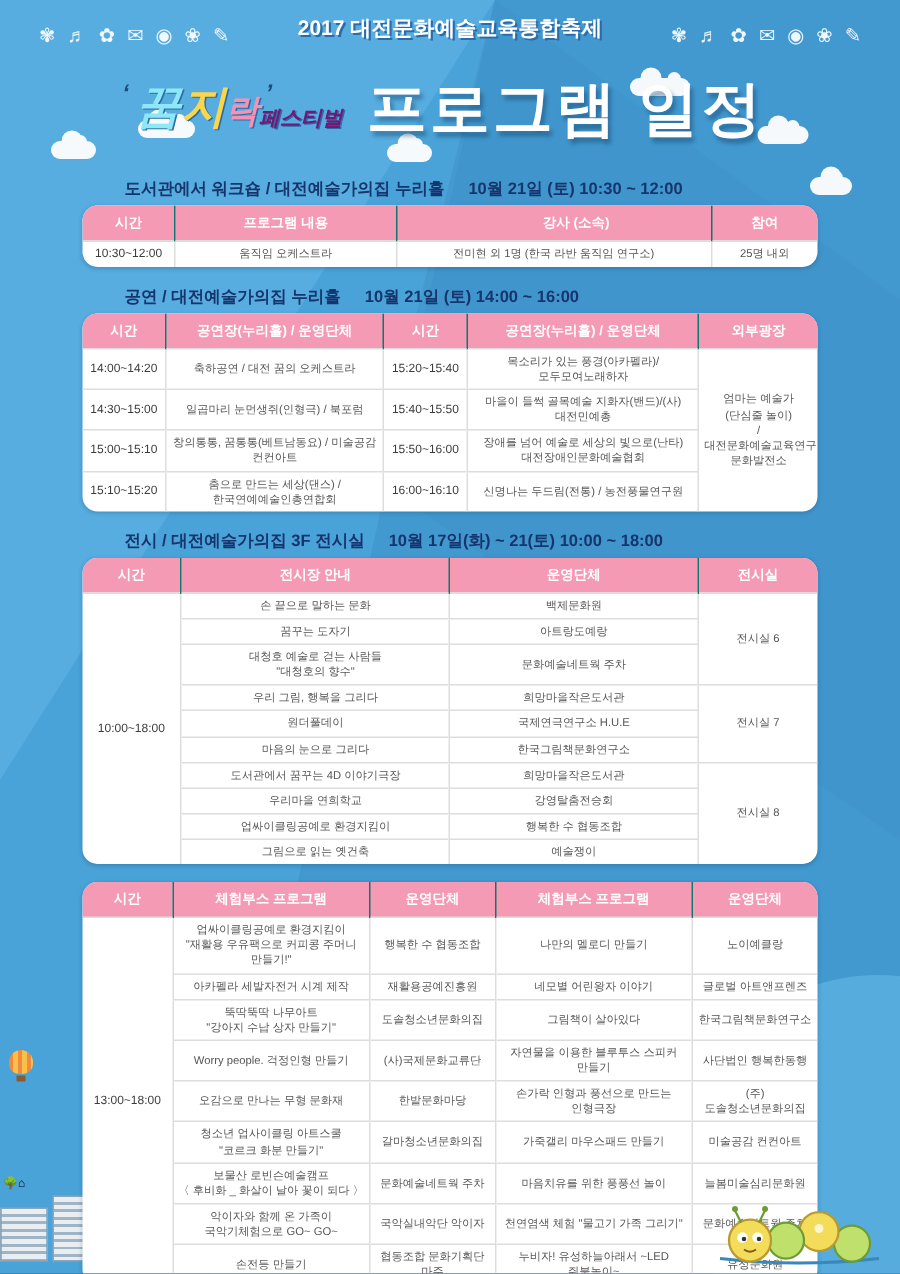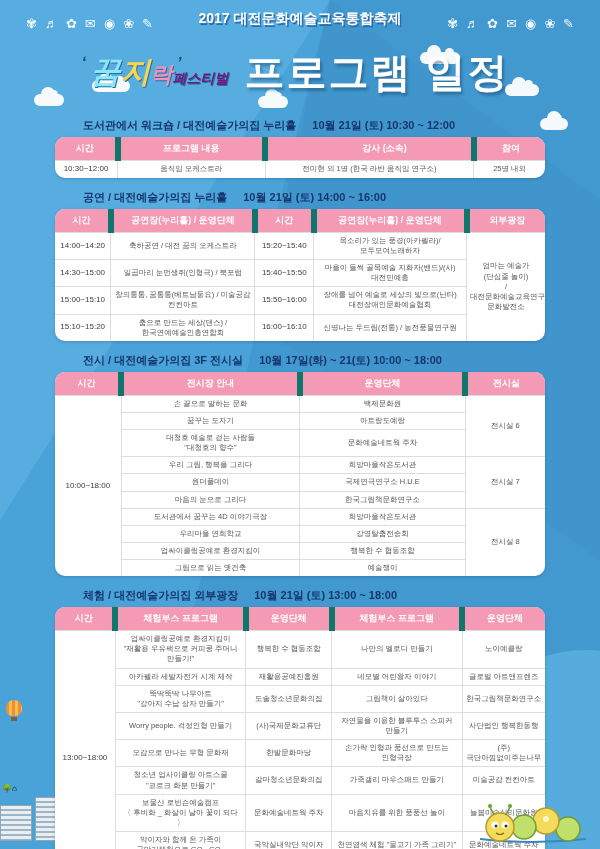--- a/index.html
+++ b/index.html
@@ -31,21 +31,21 @@
   .logo-sub{color:#701a75;font-weight:bold;font-size:14px;margin-top:13px;text-shadow:1px 1px 0 #2b6ca8;}
   .main-title{font-size:40px;font-weight:bold;color:#fff;letter-spacing:2px;
     text-shadow:2px 3px 3px rgba(18,60,100,.45);}
   
   .section{margin-top:12px;}
   .section:first-child{margin-top:10px;}
   .section-title{color:#17356d;font-weight:bold;font-size:11px;margin:0 0 4px 28px;}
   .sec-datetime{margin-left:16px;}
   .tablewrap{background:#fff;border-radius:10px;overflow:hidden;box-shadow:0 1px 3px rgba(10,50,90,.25);}
   table{width:100%;border-collapse:collapse;table-layout:fixed;}
-  th{background:#f49ab5;color:#fff;font-size:9px;font-weight:bold;padding:5px 2px;border-left:6px solid #0f766e;}
+  th{background:#f49ab5;color:#fff;font-size:9px;font-weight:bold;padding:5px 2px;border-left:1px solid #0f766e;}
   th:first-child{border-left:none;}
   td{font-size:7.5px;color:#555;text-align:center;vertical-align:middle;
      padding:3px 3px;border-top:1px solid #ddd;border-left:1px solid #ddd;
      white-space:pre-line;line-height:1.35;word-break:keep-all;}
   td.time{border-left:none;color:#3c3c3c;font-size:8px;}
   td.time2{color:#3c3c3c;font-size:8px;}
   
   .balloon{position:absolute;left:6px;top:700px;width:16px;height:20px;z-index:1;}
   .balloon .env{width:16px;height:16px;border-radius:50% 50% 42% 42%;background:repeating-linear-gradient(90deg,#f08a3c 0 3px,#f6c04a 3px 6px);}
   .balloon .basket{width:6px;height:4px;background:#8a5a33;margin:1px auto 0;}
@@ -234,21 +234,20 @@
                 </tr>
                 <tr>
                   <td>그림으로 읽는 옛건축</td>
                   <td>예술쟁이</td>
                 </tr>
               </tbody>
             </table>
           </div>
         </div>
         <div class="section">
-          <div class="section-title"><span>체험 / 대전예술가의집 외부광장</span><span class="sec-datetime">10월 21일 (토)  13:00 ~ 18:00</span></div>
           <div class="tablewrap">
             <table>
               <thead>
                 <tr>
                   <th style="width: 12%;">시간</th>
                   <th style="width: 27%;">체험부스 프로그램</th>
                   <th style="width: 17%;">운영단체</th>
                   <th style="width: 27%;">체험부스 프로그램</th>
                   <th style="width: 17%;">운영단체</th>
                 </tr>
@@ -278,21 +277,21 @@
                 <tr>
                   <td>Worry people. 걱정인형 만들기</td>
                   <td>(사)국제문화교류단</td>
                   <td>자연물을 이용한 블루투스 스피커 만들기</td>
                   <td>사단법인 행복한동행</td>
                 </tr>
                 <tr>
                   <td>오감으로 만나는 무형 문화재</td>
                   <td>한밭문화마당</td>
                   <td>손가락 인형과 풍선으로 만드는 인형극장</td>
-                  <td>(주)극단아낌없이주는나무</td>
+                  <td>(주)도솔청소년문화의집</td>
                 </tr>
                 <tr>
                   <td>청소년 업사이클링 아트스쿨
 "코르크 화분 만들기"</td>
                   <td>갈마청소년문화의집</td>
                   <td>가죽갤리 마우스패드 만들기</td>
                   <td>미술공감 컨컨아트</td>
                 </tr>
                 <tr>
                   <td>보물산 로빈슨예술캠프

